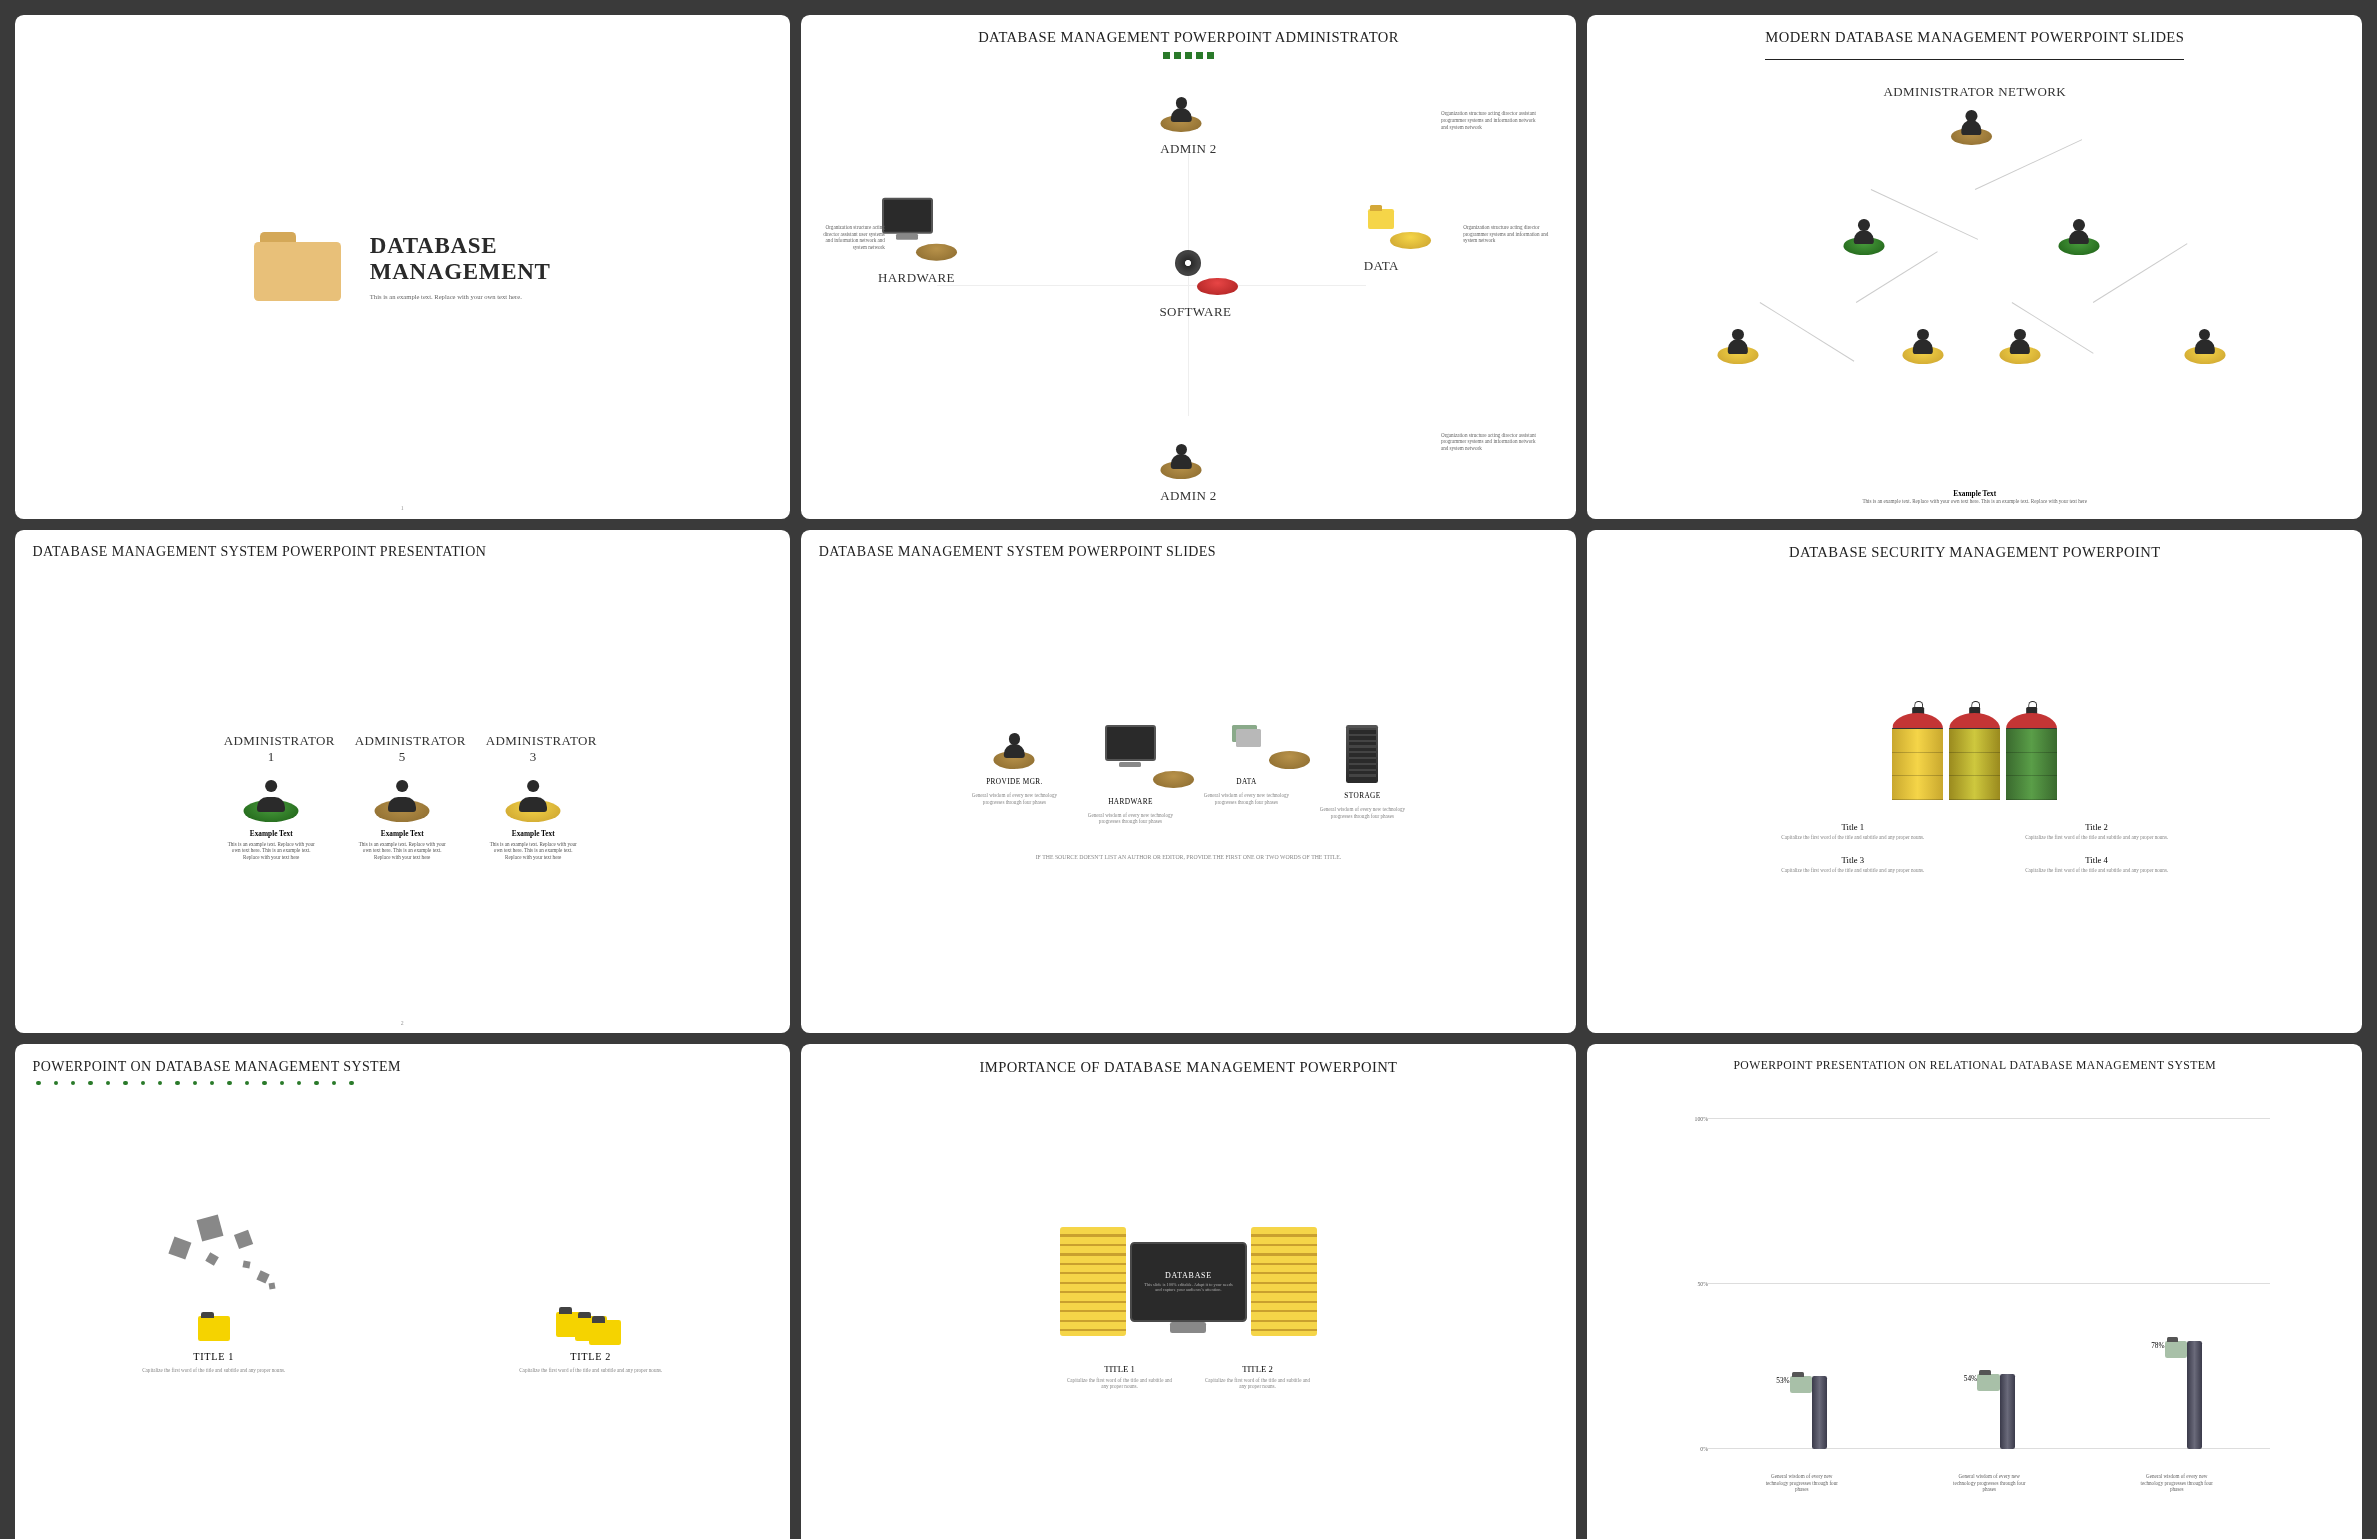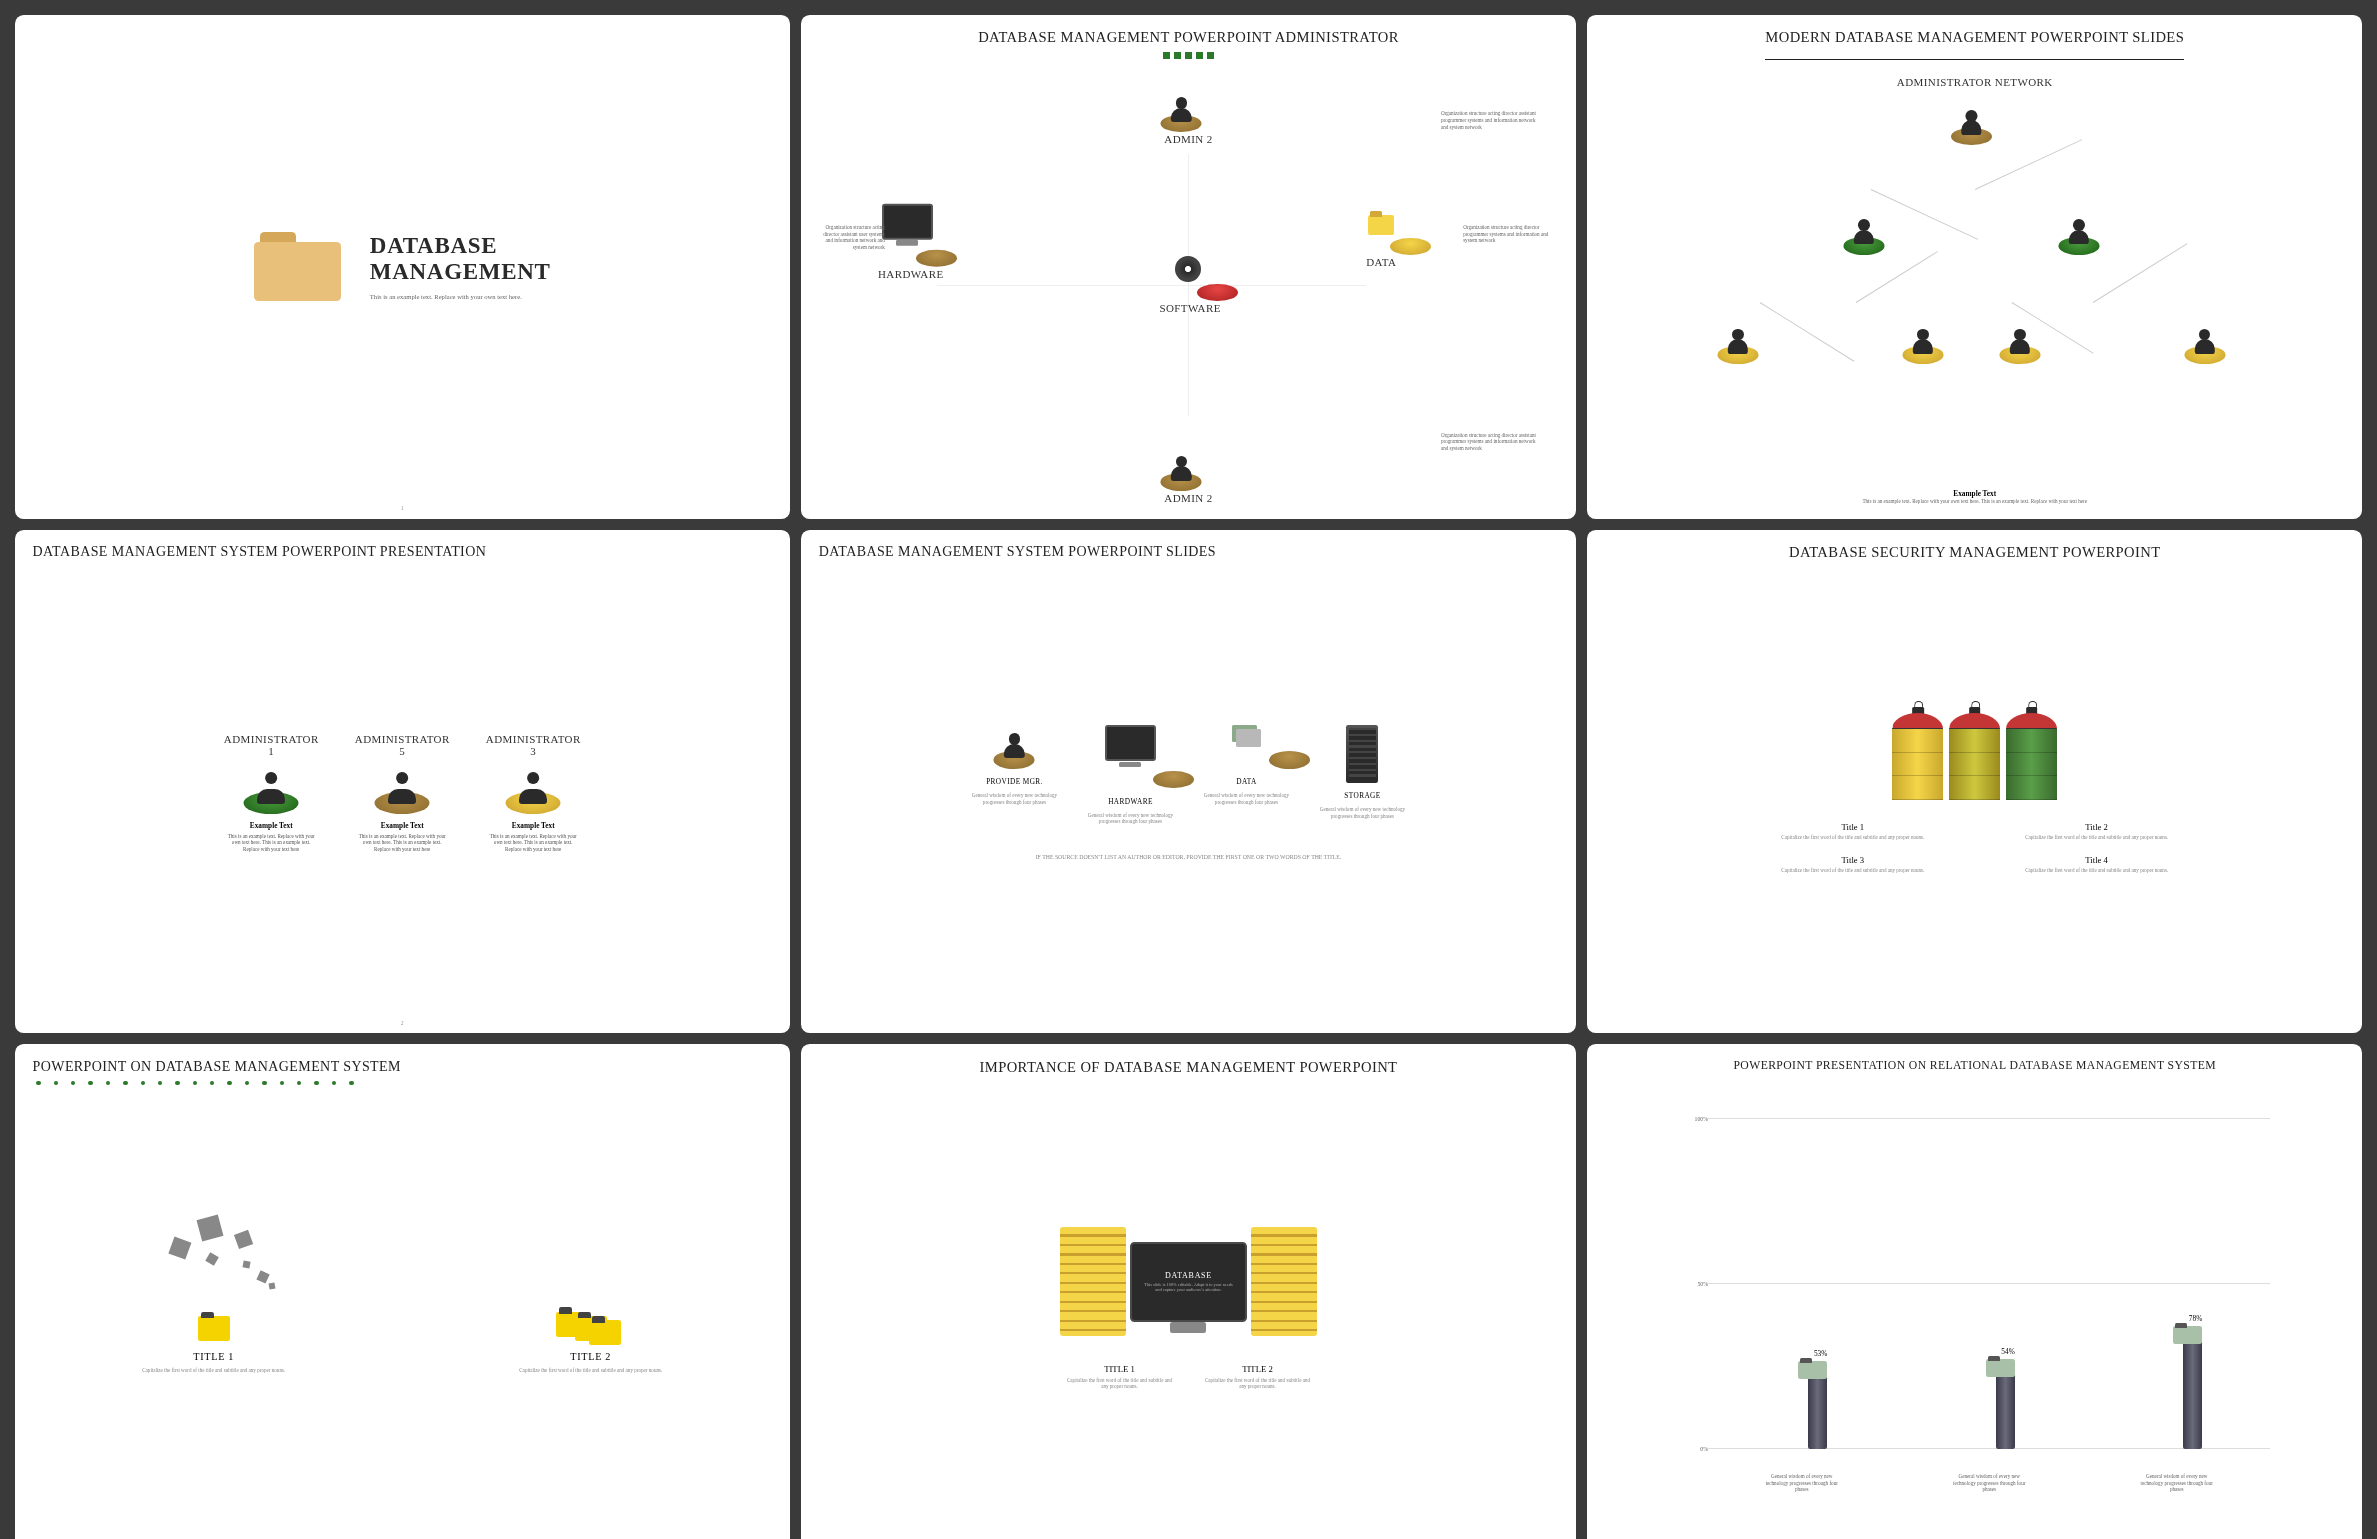--- a/index.html
+++ b/index.html
@@ -27,21 +27,21 @@
 
 .person-disc { position: relative; width: 44px; height: 44px; }
 .disc { position: absolute; bottom: 0; left: 50%; transform: translateX(-50%); width: 41px; height: 17.5px; border-radius: 50%; }
 .disc.yellow { background: radial-gradient(ellipse at 50% 30%, #f5d548, #c9a02e); }
 .disc.green { background: radial-gradient(ellipse at 50% 30%, #4a9e3e, #1c5e15); }
 .disc.brown { background: radial-gradient(ellipse at 50% 30%, #b8924a, #8a6a2e); }
 .disc.red { background: radial-gradient(ellipse at 50% 30%, #e84545, #a82020); }
 .person { position: absolute; bottom: 10.2px; left: 50%; transform: translateX(-50%); width: 20.4px; height: 25px; }
 .person::before { content: ''; position: absolute; top: 0; left: 50%; transform: translateX(-50%); width: 11.7px; height: 11.7px; background: #2a2a2a; border-radius: 50%; }
 .person::after { content: ''; position: absolute; bottom: 0; left: 0; right: 0; height: 14.6px; background: #2a2a2a; border-radius: 10.2px 10.2px 2.9px 2.9px; }
-.node-label { font-size: 11px; text-align: center; margin-top: 1px; color: #333; letter-spacing: 0.4px; }
+.node-label { font-size: 13px; text-align: center; margin-top: 9px; color: #333; letter-spacing: 0.4px; }
 
 
 .s2-grid { position: relative; width: 100%; height: 100%; font-size: 0; }
 .s2-node { position: absolute; text-align: center; width: 58px; }
 .s2-center { left: 50%; top: 50%; transform: translate(-50%, -50%); }
 .s2-top { left: 50%; top: 5%; transform: translateX(-50%); }
 .s2-bottom { left: 50%; bottom: 0%; transform: translateX(-50%); }
 .s2-left { left: 8%; top: 40%; transform: translateY(-50%); }
 .s2-right { right: 20%; top: 40%; transform: translateY(-50%); }
 .s2-line { position: absolute; background: #eee; }
@@ -122,21 +122,21 @@
 .s8-t { text-align: center; width: 109px; }
 .s8-t h4 { font-size: 8.7px; font-weight: 400; }
 .s8-t p { font-size: 5.1px; color: #888; margin-top: 2.9px; }
 
 
 .s9-chart { position: relative; width: 80%; height: 82%; margin: 0 auto; }
 .yaxis { position: absolute; left: 0; top: 0; bottom: 44px; width: 29px; }
 .ytick { position: absolute; right: 0; font-size: 5.8px; color: #666; transform: translateY(50%); }
 .gridline { position: absolute; left: 29px; right: 0; height: 0.7px; background: #ddd; }
 .bars { position: absolute; left: 29px; right: 0; top: 0; bottom: 44px; display: flex; justify-content: space-around; align-items: flex-end; }
-.bar-wrap { width: 51px; display: flex; flex-direction: column; align-items: flex-end; margin-top: 11px; }
+.bar-wrap { width: 51px; display: flex; flex-direction: row; align-items: flex-start; margin-top: 11px; }
 .bar-val { font-size: 7.3px; margin-bottom: 2.9px; }
 .bar-cap { width: 29px; height: 17.5px; background: #a8c0a8; border-radius: 2.2px; position: relative; margin-bottom: -2.9px; z-index: 2; }
 .bar-cap::before { content: ''; position: absolute; top: -3.6px; left: 2.2px; width: 11.7px; height: 5.1px; background: #555; border-radius: 1.5px 1.5px 0 0; }
 .bar-body { width: 19px; background: linear-gradient(90deg, #3a3a4a, #6a6a7a, #3a3a4a); border-radius: 2.2px; }
 .xlabels { position: absolute; left: 29px; right: 0; bottom: 0; display: flex; justify-content: space-around; }
 .xlabel { width: 73px; font-size: 5.1px; color: #666; text-align: center; line-height: 1.3; }
 </style>
 </head>
 <body>
 

